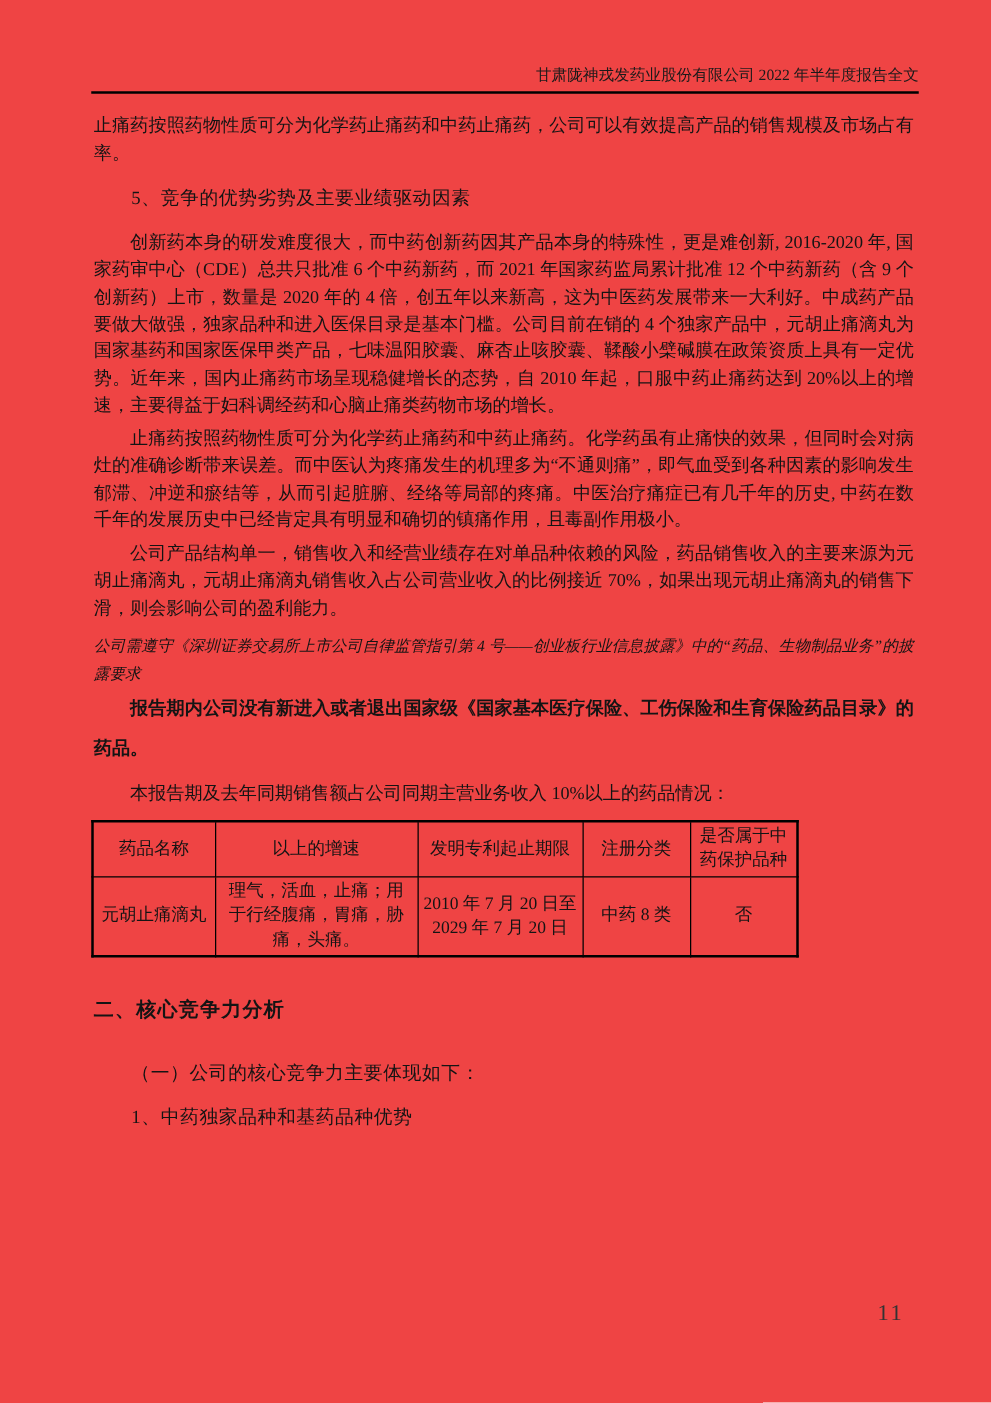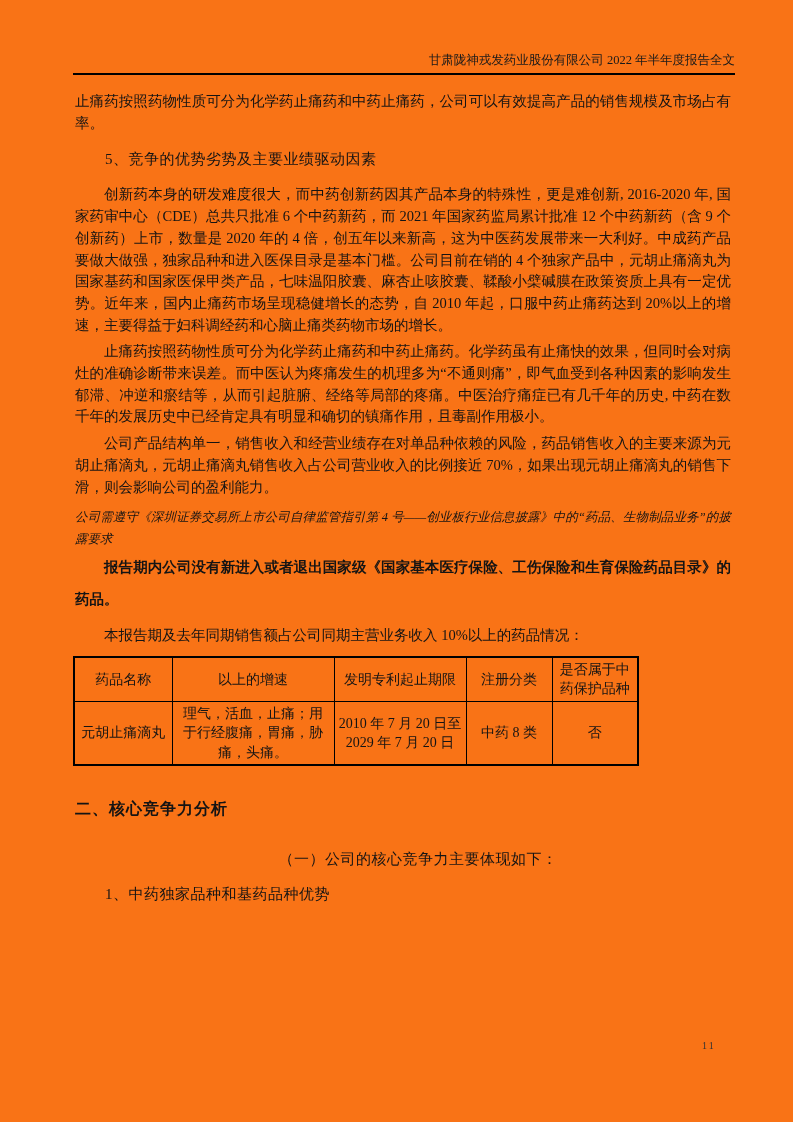--- a/index.html
+++ b/index.html
@@ -1,21 +1,21 @@
 <!DOCTYPE html>
 <html><head>
 <meta charset="utf-8">
 <style>
   * { box-sizing: border-box; }
   html, body { margin: 0; padding: 0; background: #ffffff; }
   .page {
     position: relative;
     width: 793px;
     height: 1122px;
-    background: #f97316;
+    background: #ef4444;
     color: #141414;
     font-family: "Liberation Serif", "DejaVu Serif", serif;
     overflow: hidden;
   }
   .page-header {
     position: absolute;
     top: 52px;
     left: 73px;
     width: 662px;
     text-align: right;
@@ -107,34 +107,33 @@
     line-height: 22px;
     font-weight: bold;
     letter-spacing: 1px;
   }
   .sub-line-1 {
     margin-top: 28px;
     font-size: 15px;
     line-height: 22px;
     text-indent: 2em;
     letter-spacing: 0.5px;
-    text-align: center;
   }
   .sub-line-2 {
     margin-top: 13px;
     font-size: 15px;
     line-height: 22px;
     text-indent: 2em;
     letter-spacing: 0.5px;
   }
   .page-number {
     position: absolute;
     top: 1040px;
     left: 702px;
-    font-size: 10px;
+    font-size: 18px;
     letter-spacing: 2px;
     color: #333333;
   }
 </style>
 </head>
 <body>
 
 <div class="page">
 
   <div class="page-header">甘肃陇神戎发药业股份有限公司 2022 年半年度报告全文</div>

